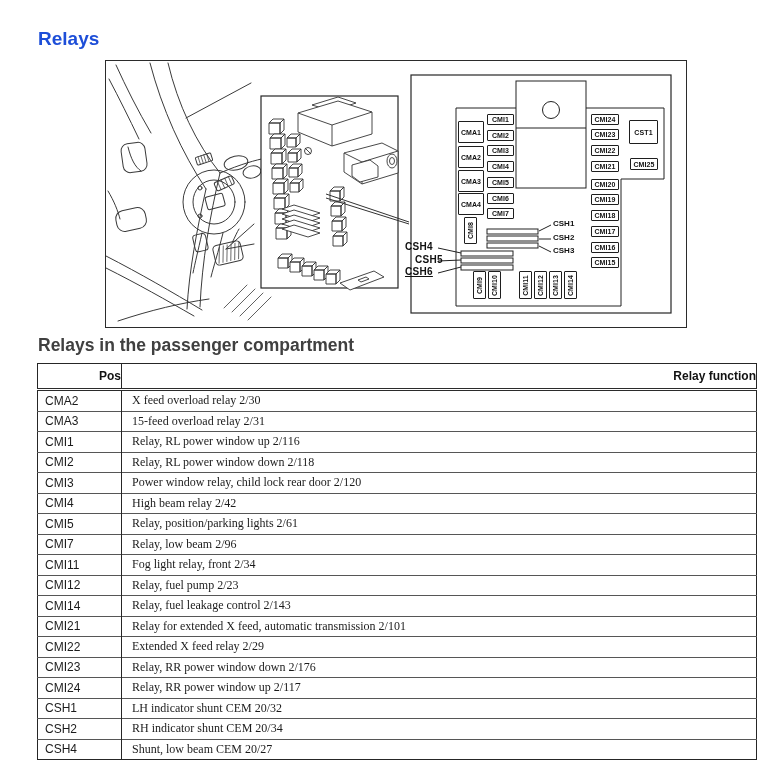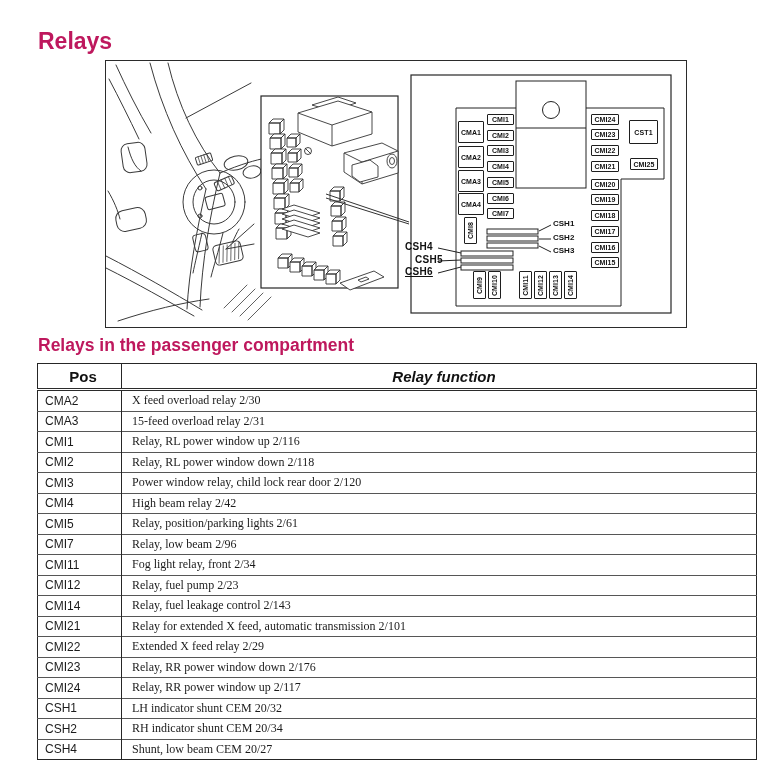--- a/index.html
+++ b/index.html
@@ -1,32 +1,32 @@
 <!DOCTYPE html>
 <html><head>
 <meta charset="utf-8">
 <style>
   html,body{margin:0;padding:0;}
   body{width:768px;height:779px;position:relative;background:#fff;overflow:hidden;
        font-family:"Liberation Sans",sans-serif;color:#161616;}
-  .page-title{position:absolute;left:38px;top:28px;font-size:23px;font-weight:700;margin:0;color:#be185d;}
-  .section-heading{position:absolute;left:38px;top:335px;font-size:17.5px;font-weight:700;margin:0;color:#be185d;}
+  .page-title{position:absolute;left:38px;top:28px;font-size:19px;font-weight:700;margin:0;color:#1d4ed8;}
+  .section-heading{position:absolute;left:38px;top:335px;font-size:17.5px;font-weight:700;margin:0;color:#404040;}
   .figure{position:absolute;left:105px;top:60px;width:582px;height:268px;border:1.5px solid #2b2b2b;box-sizing:border-box;background:#fff;}
   .figure svg{position:absolute;left:0;top:0;}
   .slot{position:absolute;border:1px solid #1e1e1e;background:#fff;border-radius:1px;
         display:flex;align-items:center;justify-content:center;box-sizing:border-box;
         font-size:7px;font-weight:600;color:#111;letter-spacing:.1px;line-height:1;}
   .slot.vert span{display:block;transform:rotate(-90deg);white-space:nowrap;}
   .csh-r{position:absolute;font-size:8px;font-weight:600;color:#111;line-height:1;}
   .csh-l{position:absolute;font-size:10px;font-weight:700;color:#111;line-height:1;letter-spacing:.3px;}
   table.relay-table{position:absolute;left:37px;top:363px;width:720px;border-collapse:collapse;
         table-layout:fixed;border:1.5px solid #262626;background:#fff;}
-  .relay-table th{height:24px;font-size:15px;font-weight:700;text-align:center;vertical-align:middle;
+  .relay-table th{height:24px;font-size:12px;font-weight:700;text-align:right;vertical-align:middle;
         border-bottom:3px double #2b2b2b;color:#111;padding:0 0 0 7px;}
-  .relay-table th.fn-h{padding-left:10px;font-style:italic;}
+  .relay-table th.fn-h{padding-left:10px;}
   .relay-table col.c-pos{width:84px;}
   .relay-table td{height:19.5px;font-size:12px;vertical-align:middle;padding:0 0 0 7px;
         border-top:1px solid #565656;color:#1b1b1b;white-space:nowrap;overflow:hidden;}
   .relay-table td.fn{padding-left:10px;font-family:Liberation Serif, serif;}
   .relay-table .pos,.relay-table th.pos-h{border-right:1.2px solid #262626;}
 </style>
 </head>
 <body>
 
 <h1 class="page-title">Relays</h1>

